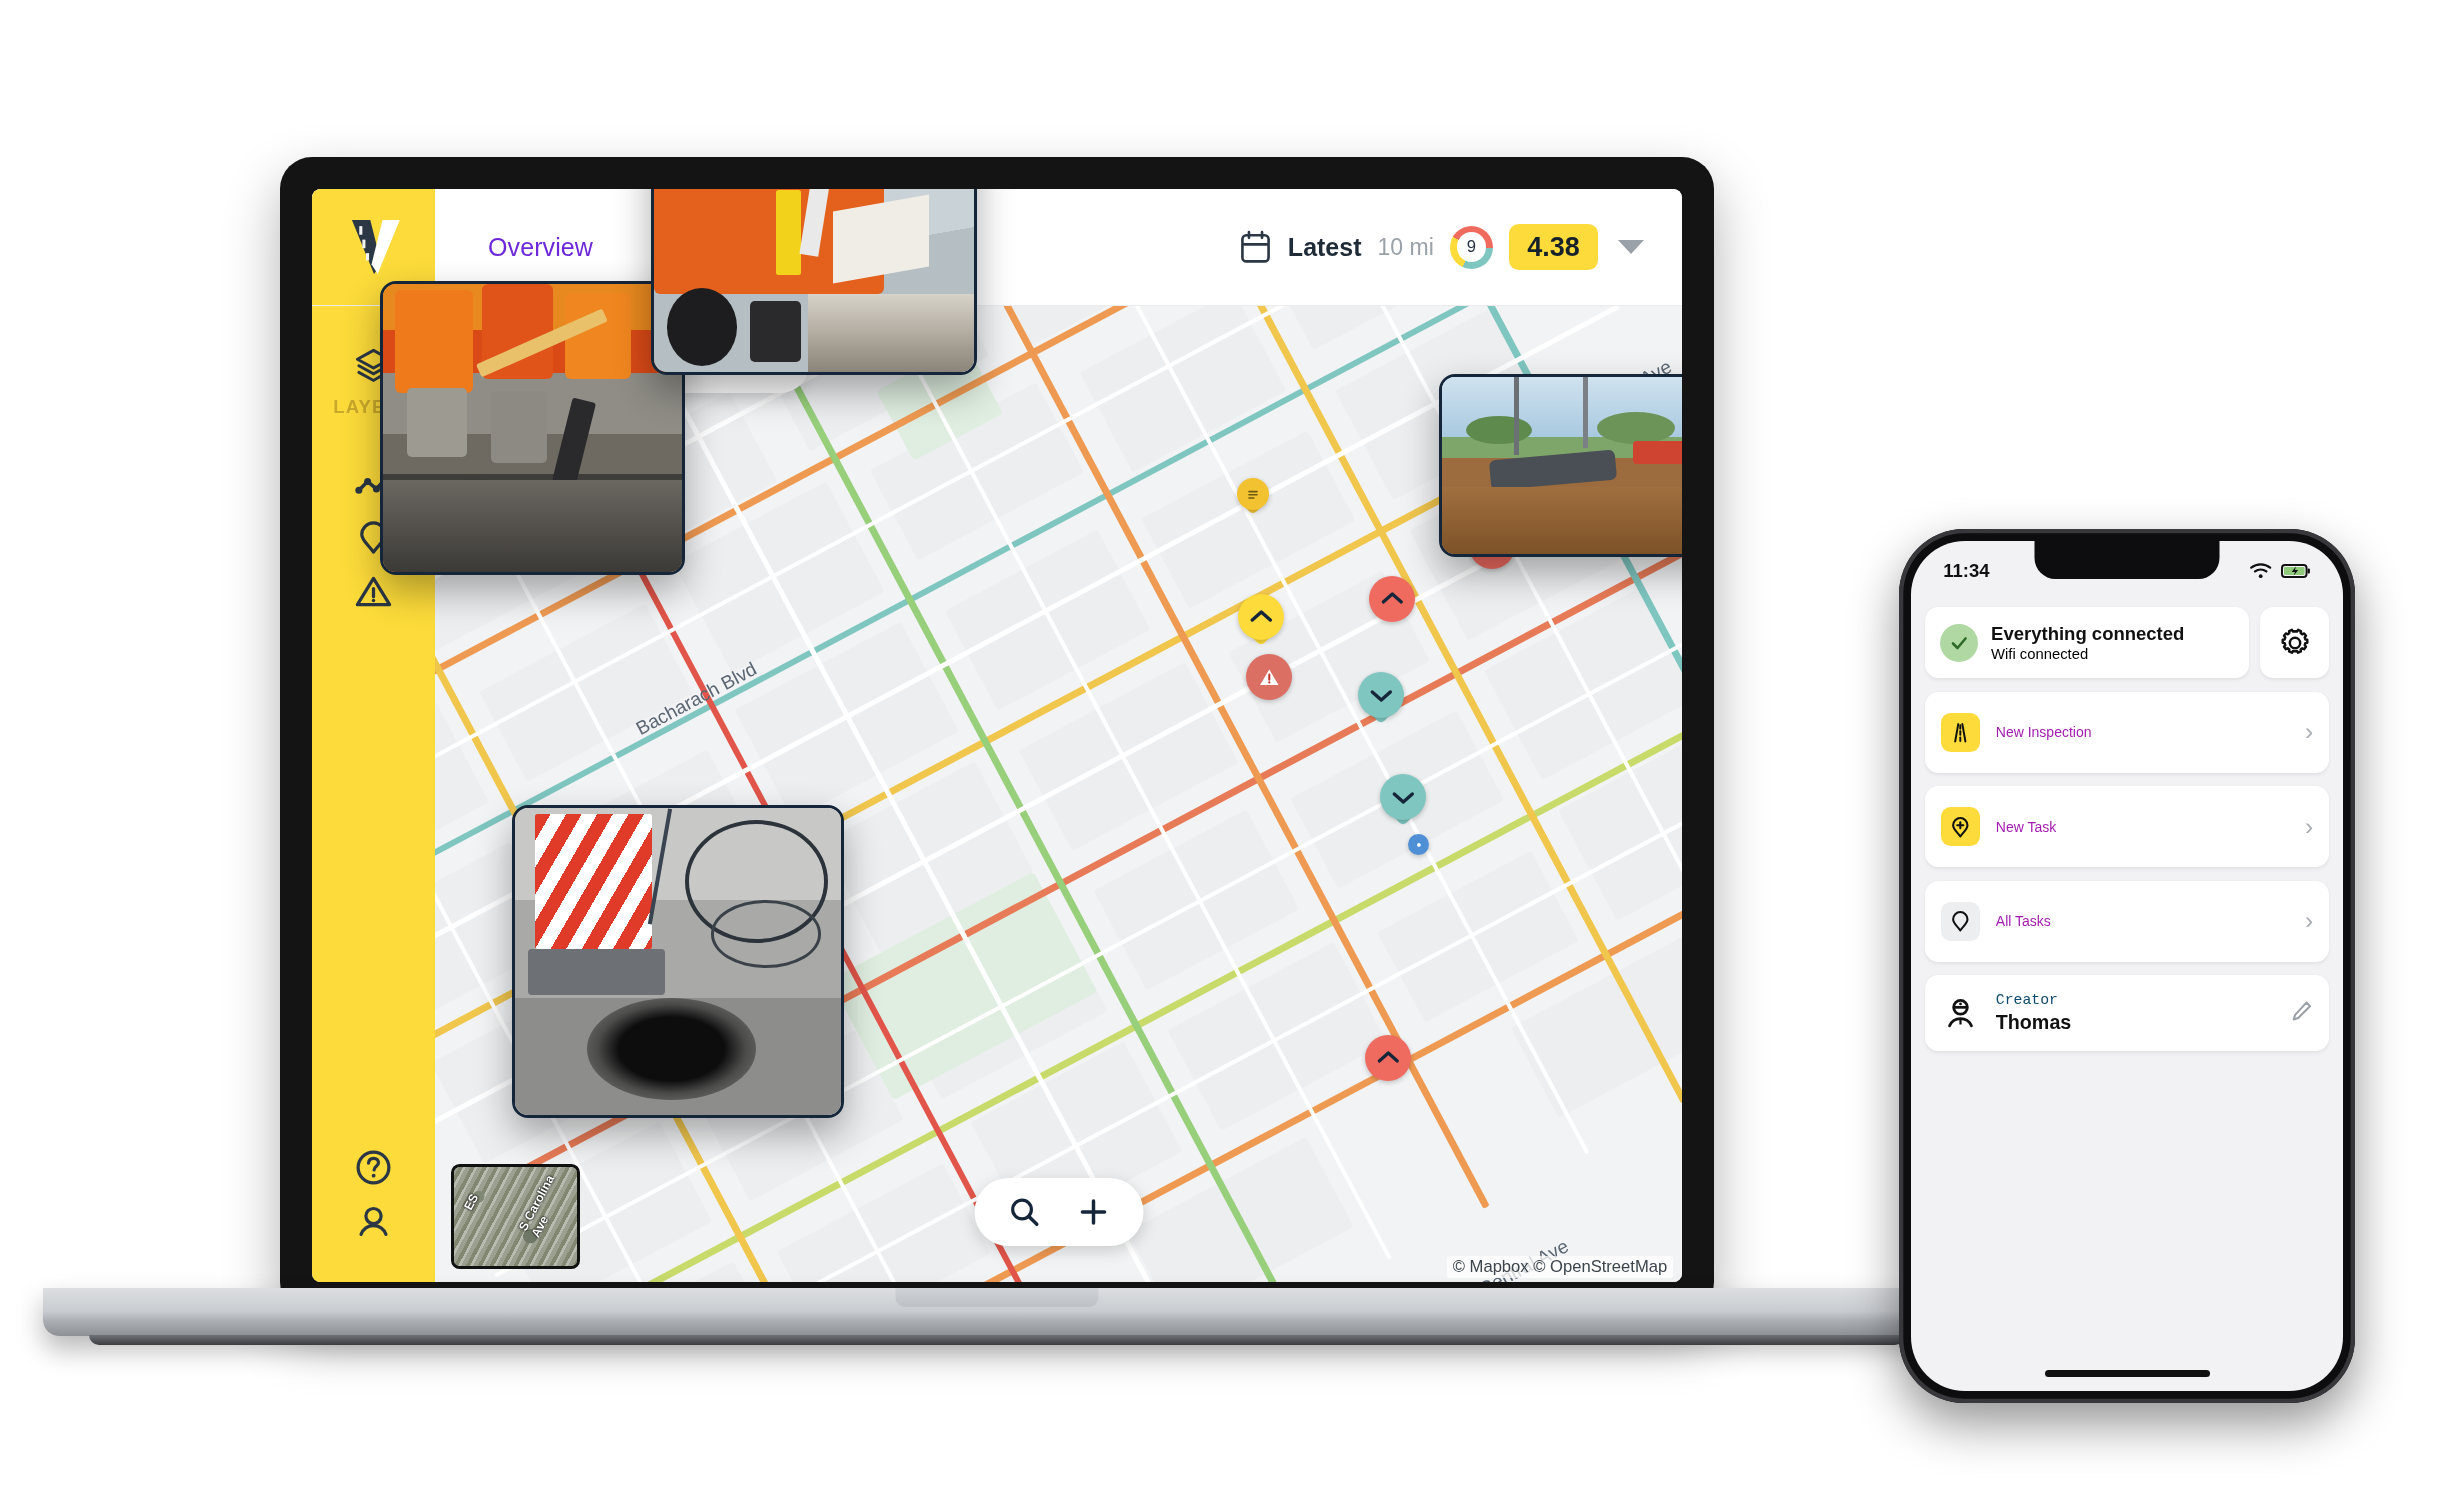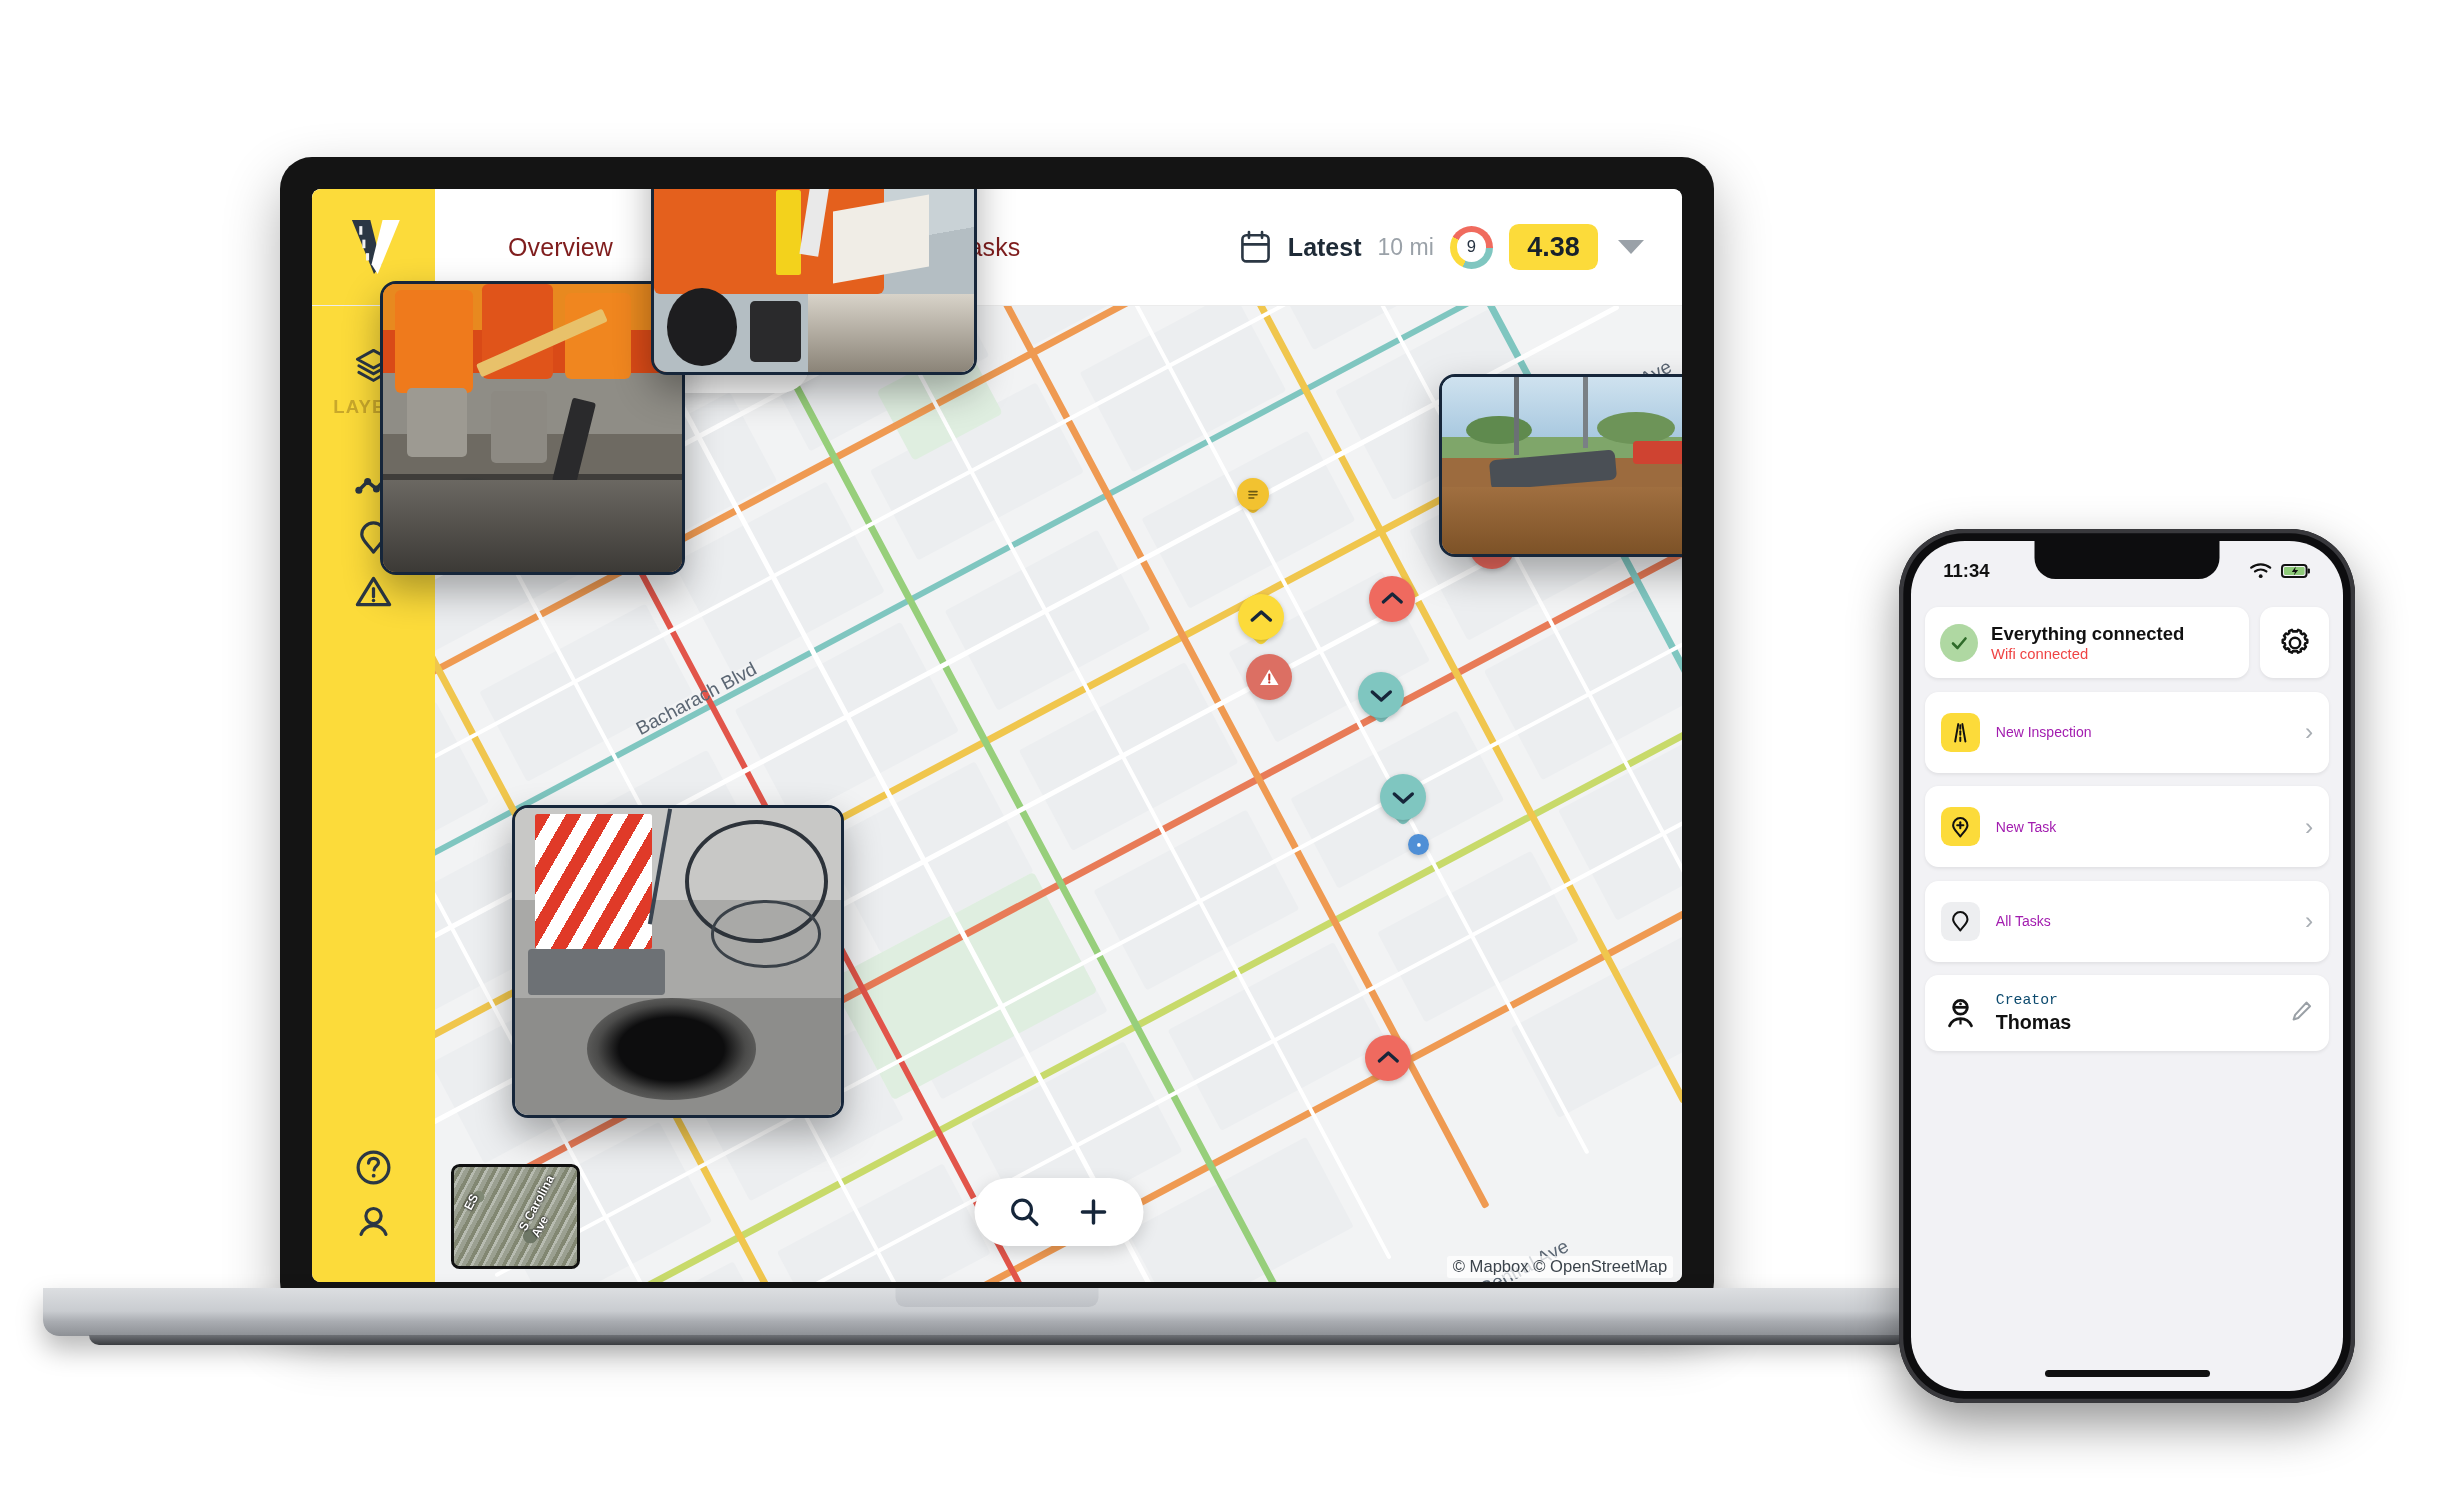--- a/index.html
+++ b/index.html
@@ -23,22 +23,22 @@
     background:linear-gradient(180deg,#6e7176,#3a3c40); border-radius:0 0 11px 11px; }
 
   
   .app { position:absolute; inset:0; display:flex; flex-direction:column; }
   .topbar { height:117px; display:flex; align-items:stretch; background:#fff;
     border-bottom:0.6px solid #ececec; flex:0 0 117px; position:relative; z-index:6; }
   .logo-cell { width:123px; background:#FCDB3A; display:flex; align-items:center;
     justify-content:center; }
   .logo-mark { width:54px; height:62px; position:relative; }
   .nav { display:flex; align-items:center; gap:69px; padding-left:53px; }
-  .nav-item { font-size:25px; color:#7f1d1d; letter-spacing:0.1px; cursor:pointer;
-    white-space:nowrap;margin-left:20px; }
+  .nav-item { font-size:25px; color:#6d28d9; letter-spacing:0.1px; cursor:pointer;
+    white-space:nowrap; }
   .top-right { margin-left:auto; display:flex; align-items:center; gap:16px;
     padding-right:38px; }
   .cal-icon { width:33px; height:34px; }
   .latest-txt { font-size:25px; color:#1f2b37; font-weight:700; }
   .mi-txt { font-size:23px; color:#9aa1a8; }
   .donut { width:43px; height:43px; border-radius:50%; position:relative;
     background:conic-gradient(#F06B5E 0deg 92deg,#7FC6C0 92deg 205deg,#FCDB3A 205deg 300deg,#F06B5E 300deg 360deg); }
   .donut-hole { position:absolute; inset:6.8px; background:#fff; border-radius:50%;
     display:flex; align-items:center; justify-content:center; font-size:16.6px; color:#263241; }
   .score { background:#FCDB3A; border-radius:9.8px; padding:7.4px 18.5px; font-size:27px;
@@ -118,21 +118,21 @@
     padding:8.6px 32px 0; font-size:18.5px; color:#111; font-weight:700; position:relative; z-index:5; }
   .sb-right { display:flex; align-items:center; gap:8.6px; }
   .p-content { flex:1; padding:16px 13.5px 0; display:flex; flex-direction:column; gap:13.5px;
     overflow:hidden; }
   .p-row { display:flex; gap:11px; }
   .card { background:#fff; border-radius:13.5px; box-shadow:0 1.2px 3.7px rgba(0,0,0,.07); }
   .upload-card { flex:1; display:flex; align-items:center; gap:13.5px; padding:16px 14.8px; }
   .check-circ { width:38px; height:38px; border-radius:50%; background:#AFD8A2;
     display:flex; align-items:center; justify-content:center; flex:0 0 38px; }
   .up-title { font-size:18.5px; font-weight:700; color:#111; line-height:1.15; }
-  .up-sub { font-size:14.8px; color:#ef4444; margin-top:1.8px; }
+  .up-sub { font-size:14.8px; color:#000000; margin-top:1.8px; }
   .gear-card { width:69px; display:flex; align-items:center; justify-content:center; }
   .menu-item { display:flex; align-items:center; padding:21px 16px; cursor:pointer; }
   .mi-ico { width:39px; height:39px; border-radius:9.8px; display:flex;
     align-items:center; justify-content:center; flex:0 0 39px; }
   .mi-ico.y { background:#FCDB3A; }
   .mi-ico.g { background:#EDEEF0; }
   .mi-ico.plain { background:transparent; }
   .mi-label { font-size:14px; color:#a21caf; margin-left:16px; }
   .chevr { margin-left:auto; color:#a9aeb4; font-size:24.6px; line-height:1; }
   .creator-card { display:flex; align-items:center; padding:17px 16px; }

